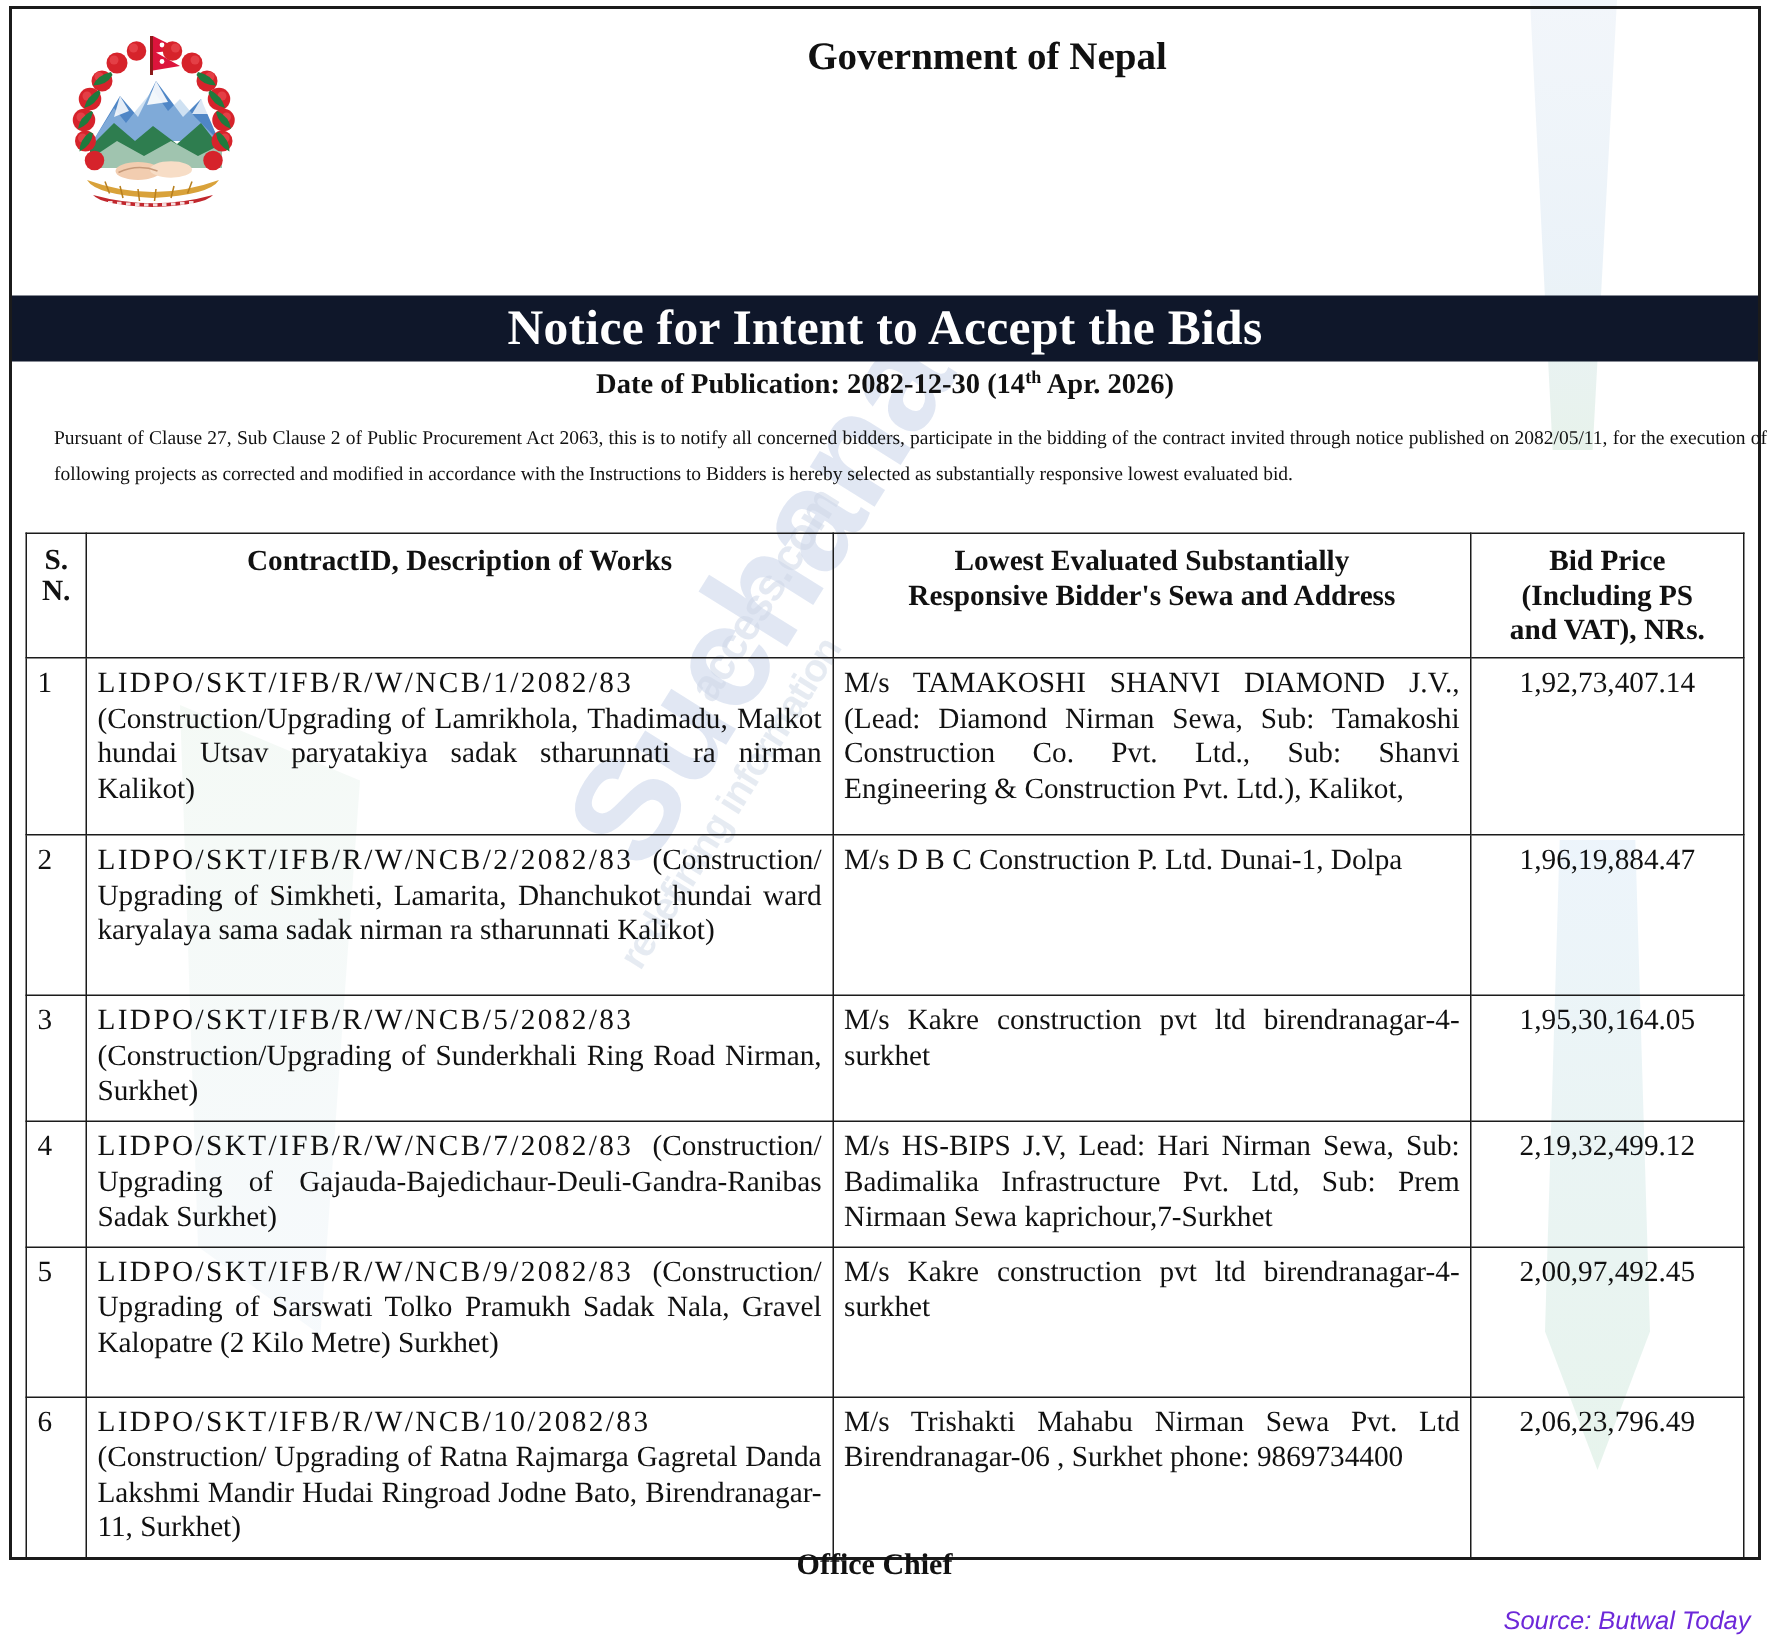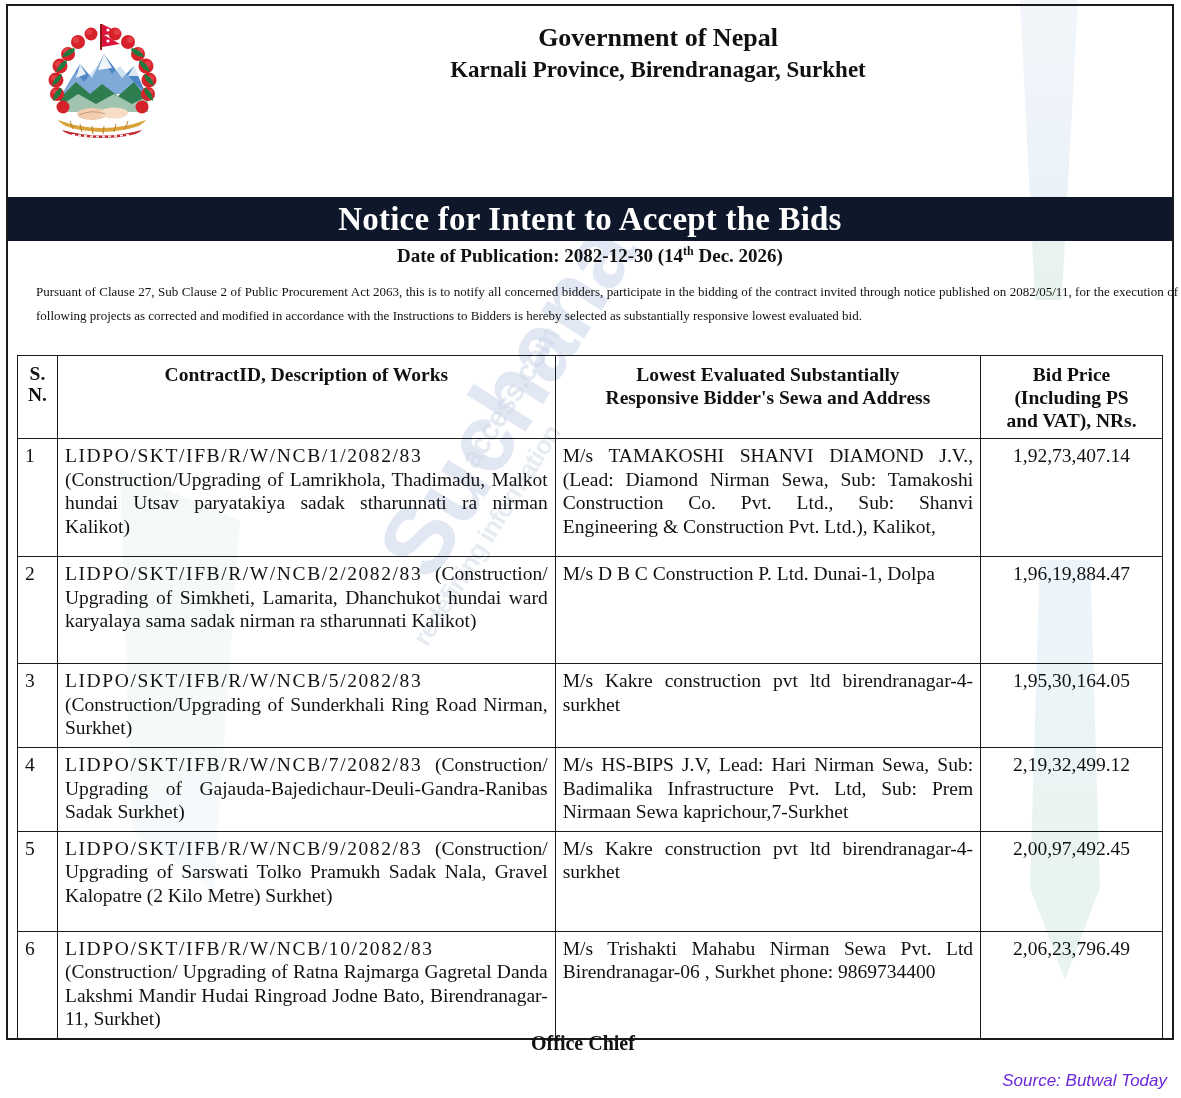--- a/index.html
+++ b/index.html
@@ -294,29 +294,28 @@
       <path d="M28,28 q-9,2 -12,9 q9,0 13,-7 Z"></path>
       <path d="M94,40 q8,4 10,12 q-8,-2 -11,-10 Z"></path>
       <path d="M99,54 q8,4 9,12 q-8,-3 -10,-11 Z"></path>
       <path d="M100,68 q7,5 7,13 q-8,-4 -9,-12 Z"></path>
       <path d="M86,28 q9,2 12,9 q-9,0 -13,-7 Z"></path>
     </g>
   </svg>
 
   <div id="org-block">
     <div class="org-l1">Government of Nepal</div>
-    <div class="org-l5">Karnali Province, Birendranagar, Surkhet</div>
   </div>
 </div>
 
 <div id="title-bar">
   <div id="notice-title">Notice for Intent to Accept the Bids</div>
 </div>
 
-<div id="pub-date"><span>Date of Publication: 2082-12-30 (14</span><sup>th</sup><span> Dec. 2026)</span></div>
+<div id="pub-date"><span>Date of Publication: 2082-12-30 (14</span><sup>th</sup><span> Apr. 2026)</span></div>
 
 <p id="intro-para">Pursuant of Clause 27, Sub Clause 2 of Public Procurement Act 2063, this is to notify all concerned bidders, participate in the bidding of the contract invited through notice published on 2082/05/11, for the execution of following projects as corrected and modified in accordance with the Instructions to Bidders is hereby selected as substantially responsive lowest evaluated bid.</p>
 
 <table id="bids-table">
   <colgroup>
     <col class="col-sn">
       <col class="col-desc">
       <col class="col-bidder">
       <col class="col-price">
   </colgroup>

